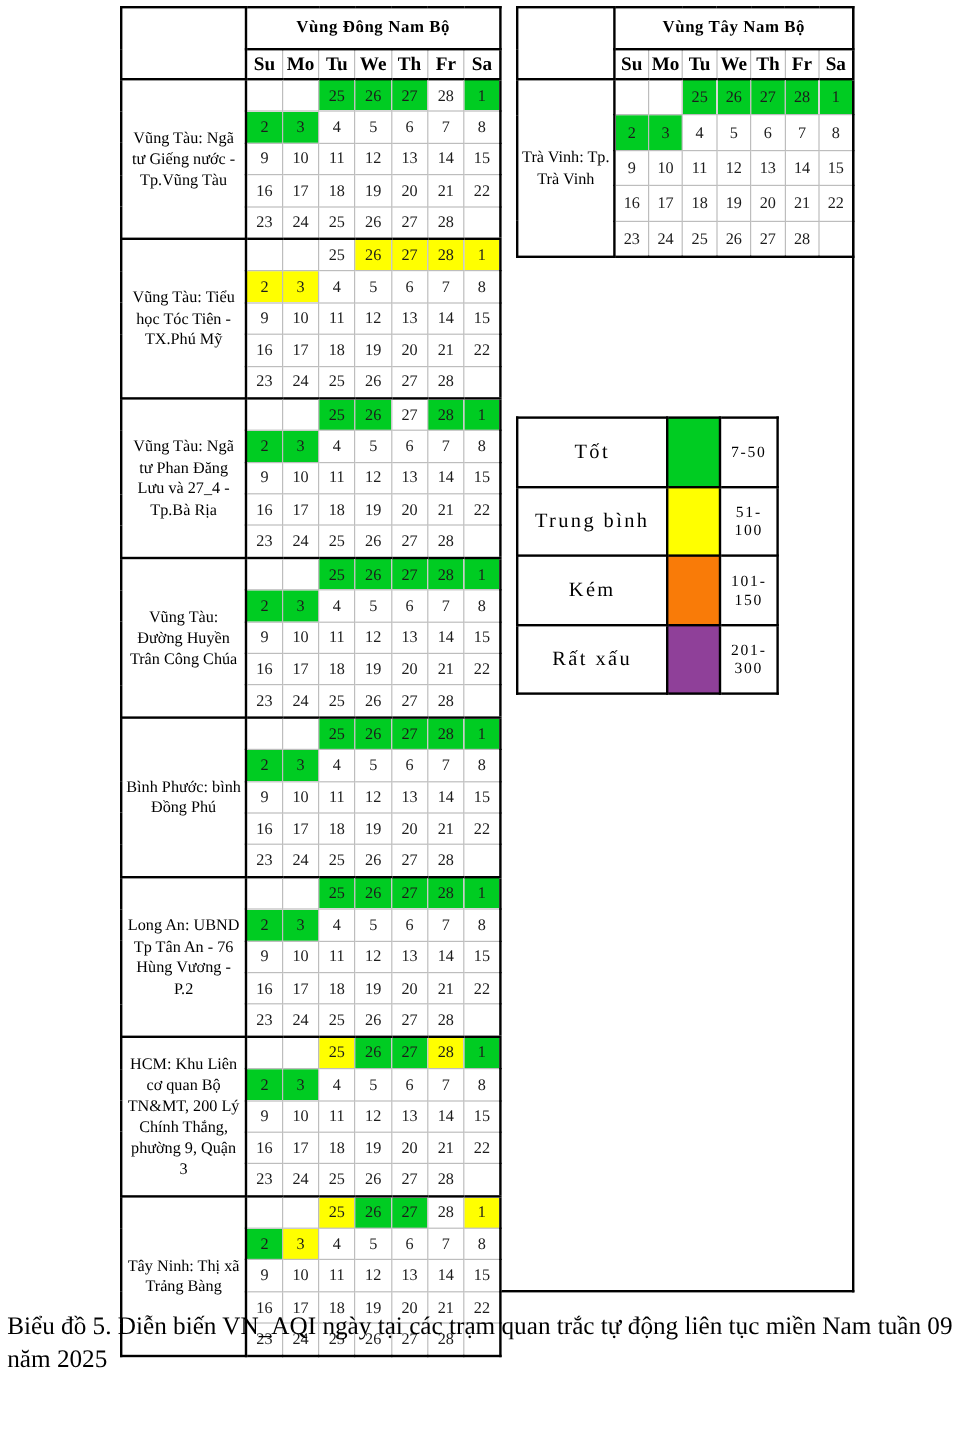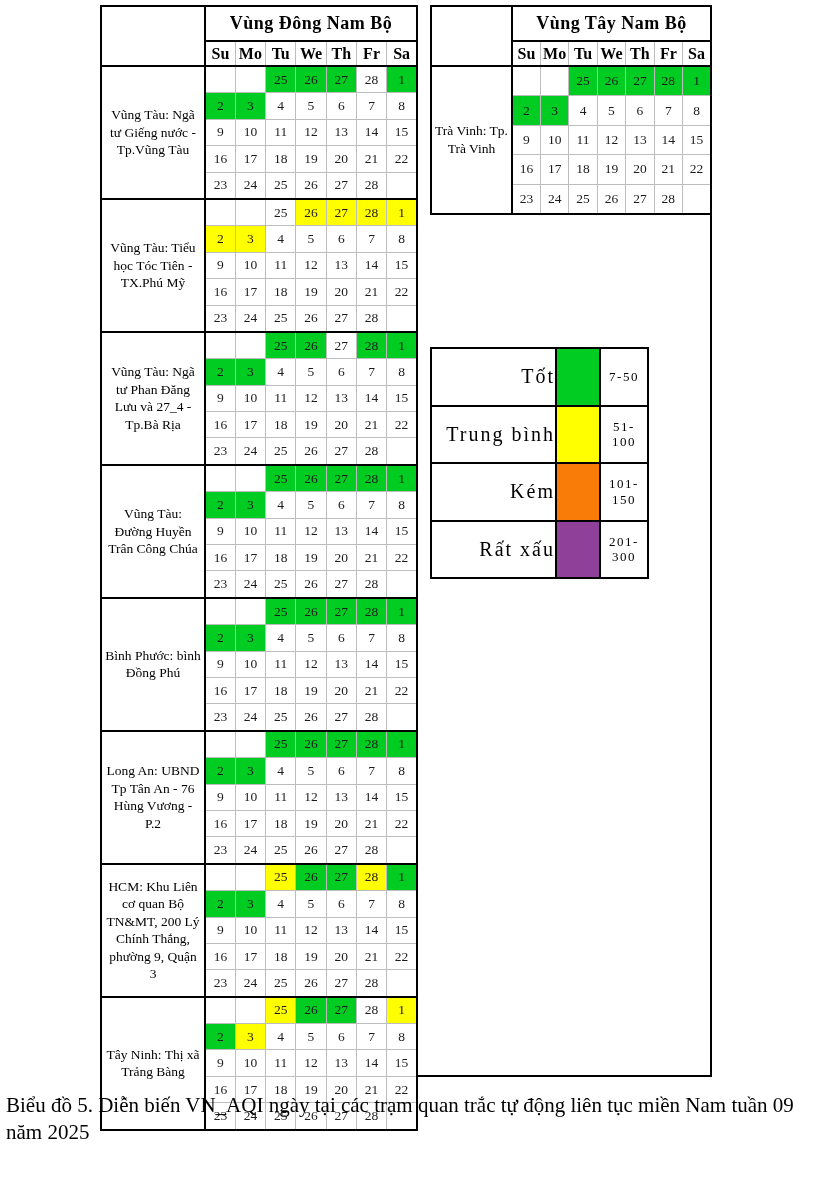--- a/index.html
+++ b/index.html
@@ -5,30 +5,30 @@
   html,body{margin:0;padding:0;background:#fff;}
   body{width:814px;height:1200px;position:relative;font-family:"Liberation Serif","DejaVu Serif",serif;color:#000;}
   .canvas{position:relative;width:814px;height:1200px;background:#fff;overflow:hidden;}
   .outer-frame{position:absolute;left:100px;top:5px;width:610px;height:1070px;border-right:2px solid #000;border-bottom:2px solid #000;pointer-events:none;}
   table{border-collapse:collapse;table-layout:fixed;}
   .region-table{position:absolute;top:5px;border:2px solid #000;background:#fff;}
   .region-table.left{left:100px;width:318px;}
   .region-table.right{left:430px;width:282px;}
   .region-table th,.region-table td{border:1px solid #bdbdbd;padding:0;text-align:center;vertical-align:middle;overflow:hidden;}
   th.corner{border:2px solid #000;background:#fff;}
-  th.region-title{border:2px solid #000;height:33px;font-size:18px;font-weight:bold;letter-spacing:.5px;}
+  th.region-title{border:2px solid #000;height:33px;font-size:14px;font-weight:bold;letter-spacing:.5px;}
   tr.dayhead th{height:23px;font-size:16px;font-weight:bold;border-bottom:2px solid #000;}
   td.station-label{border:2px solid #000;font-size:13.5px;line-height:1.3;padding:1px 3px;}
   tr.station-start td{border-top:2px solid #000;}
   td.day-cell{font-size:13.5px;color:#1c1c1c;}
   .region-table.left td.day-cell{height:25.4px;}
   .region-table.right td.day-cell{height:28.4px;}
   .legend-table{position:absolute;left:430px;top:347px;width:213px;border:2px solid #000;background:#fff;}
   .legend-table td{border:2px solid #000;padding:0;vertical-align:middle;}
-  td.legend-label{width:123px;height:55.5px;text-align:right;font-size:20px;letter-spacing:2px;margin-top:48px;}
+  td.legend-label{width:123px;height:55.5px;text-align:center;font-size:17px;letter-spacing:2px;margin-top:48px;}
   td.legend-swatch{width:42px;}
   td.legend-range{width:44px;text-align:center;font-size:13px;letter-spacing:1.5px;line-height:1.2;padding:0 1px;}
   .caption{position:absolute;left:0;top:1092px;width:814px;text-align:left;font-weight:normal;font-size:21px;line-height:1.3;padding:0 6px;box-sizing:border-box;}
 </style>
 </head>
 <body>
 
 <div class="canvas">
 
   <div class="outer-frame"></div>

